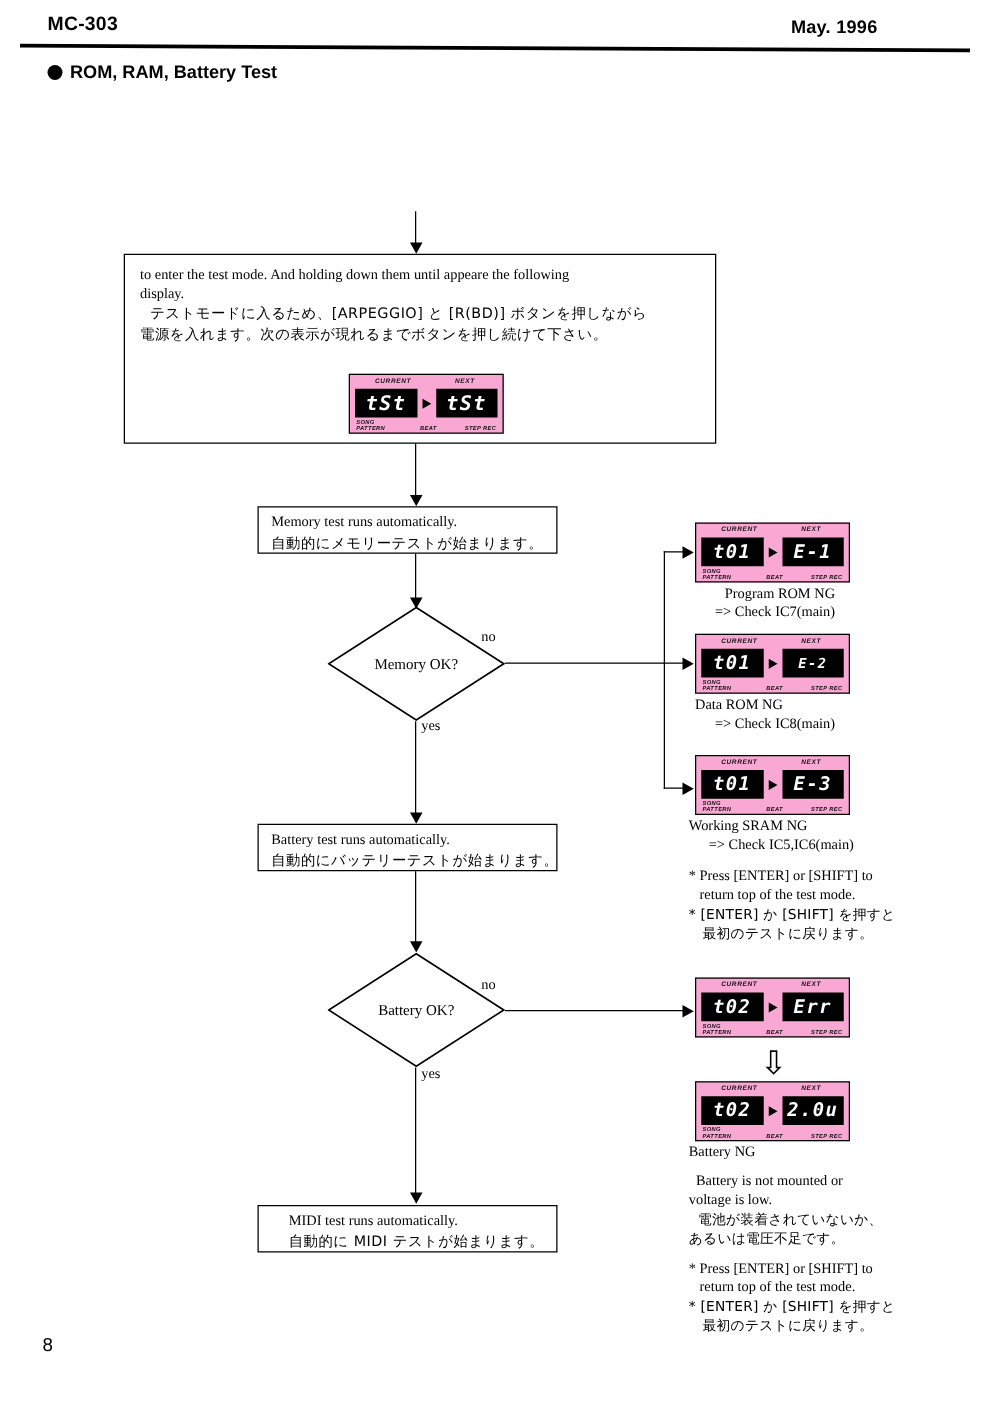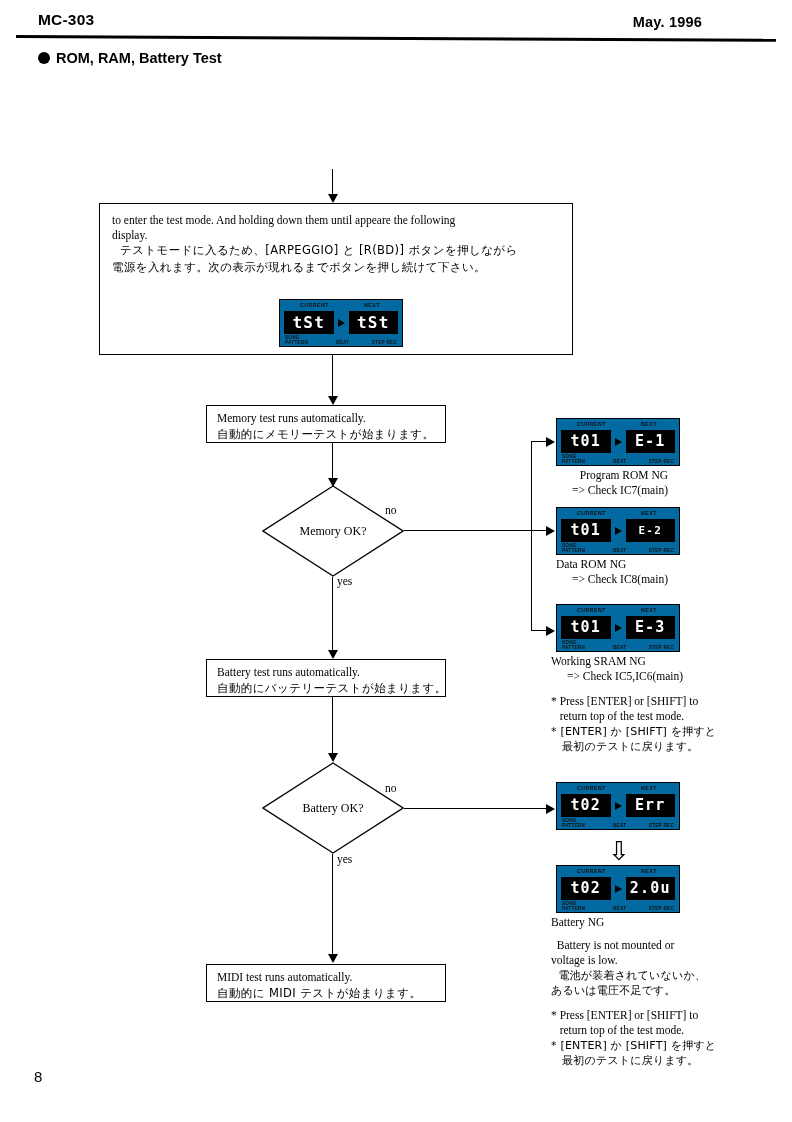--- a/index.html
+++ b/index.html
@@ -41,22 +41,22 @@
 
   
   .diamond{position:absolute;}
   .diamond .dshape{position:absolute;left:0;top:0;width:100%;height:100%;}
   .diamond .dlabel{position:absolute;left:0;top:0;width:100%;height:100%;
                    display:flex;align-items:center;justify-content:center;
                    font-family:"Liberation Serif",serif;font-size:12px;}
   .brlabel{position:absolute;font-family:"Liberation Serif",serif;font-size:11.5px;}
 
   
-  .lcd{position:absolute;border:1.4px solid #000;background:#0369a1;box-sizing:border-box;
-       padding:2px 4px 2px 4px;}
+  .lcd{position:absolute;border:1.4px solid #000;background:#f9a8d4;box-sizing:border-box;
+       padding:2px 4px 2px 4px;font-style:italic;}
   .lcd-top{position:relative;height:8px;}
   .lcd-cap{position:absolute;font-family:"Liberation Sans",sans-serif;font-size:5.2px;
            font-weight:bold;letter-spacing:.5px;color:#111;top:0;}
   .lcd-mid{display:flex;align-items:center;justify-content:center;gap:4px;margin-top:1px;}
   .seg{background:#000;display:flex;align-items:center;justify-content:center;
        padding:2px 4px;box-sizing:border-box;}
   .segtxt{font-family:"DejaVu Sans Mono",monospace;font-weight:bold;color:#fff;
           letter-spacing:1.2px;line-height:1;}
   .tri{width:0;height:0;border-top:4px solid transparent;border-bottom:4px solid transparent;
        border-left:7px solid #000;}
@@ -319,18 +319,18 @@
     <span class="nl njp">あるいは電圧不足です。</span>
   </div>
 
   <div class="note" style="left:551px;top:1008px;width:210px;">
     <span class="nl nen">* Press [ENTER] or [SHIFT] to</span>
     <span class="nl nen">   return top of the test mode.</span>
     <span class="nl njp">* [ENTER] か [SHIFT] を押すと</span>
     <span class="nl njp">   最初のテストに戻ります。</span>
   </div>
 
-  <div class="box" style="left:206px;top:964px;width:240px;height:38px;padding:5px 10px;">
+  <div class="box" style="left:206px;top:964px;width:240px;height:38px;padding:5px 24px;">
     <span class="ln en">MIDI test runs automatically.</span>
     <span class="ln jp">自動的に MIDI テストが始まります。</span>
   </div>
 
 </div>
 
 </body></html>

